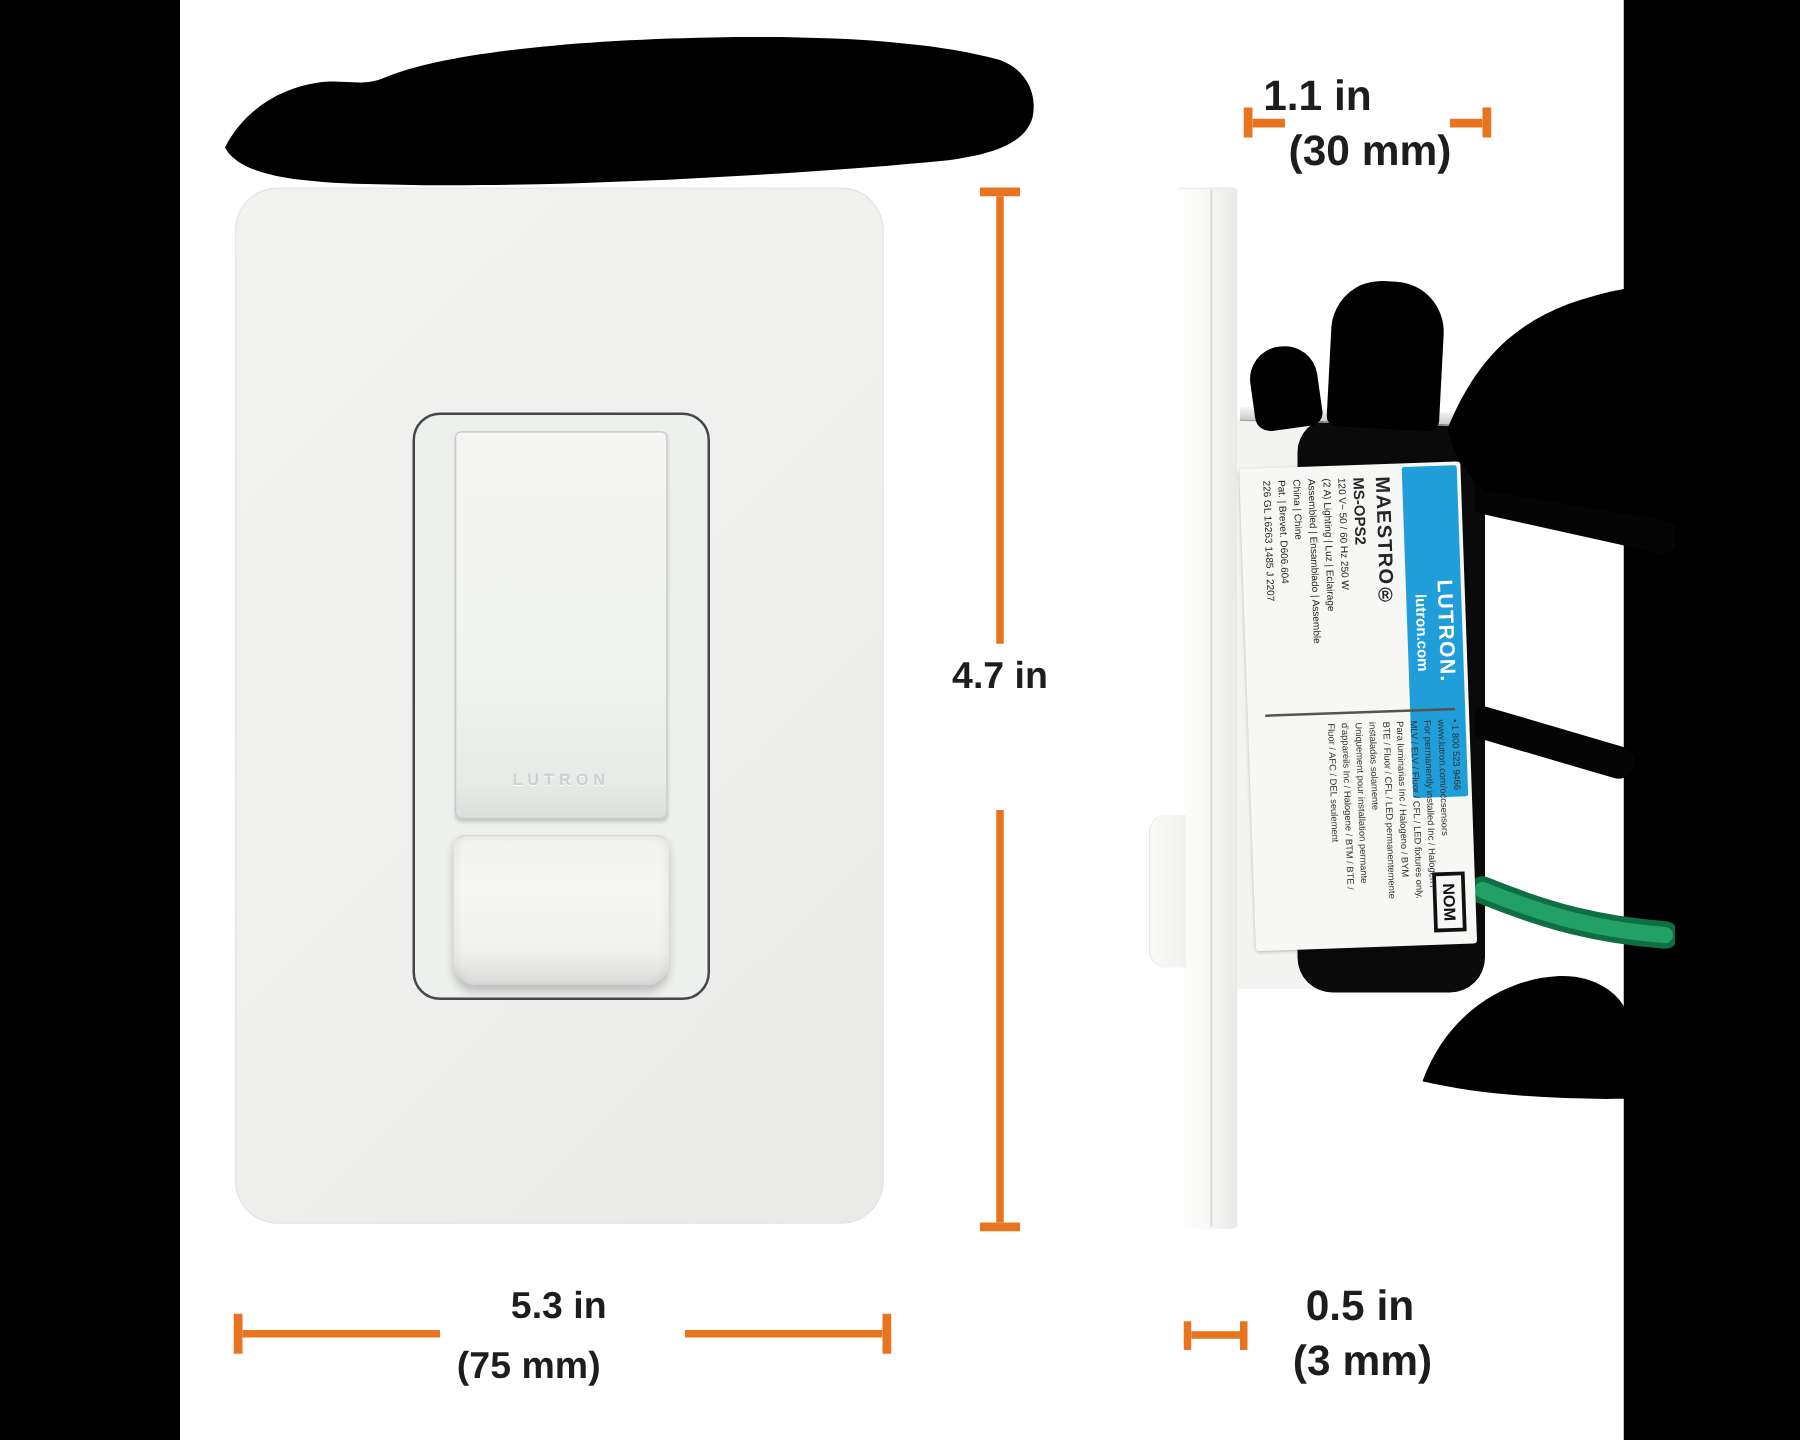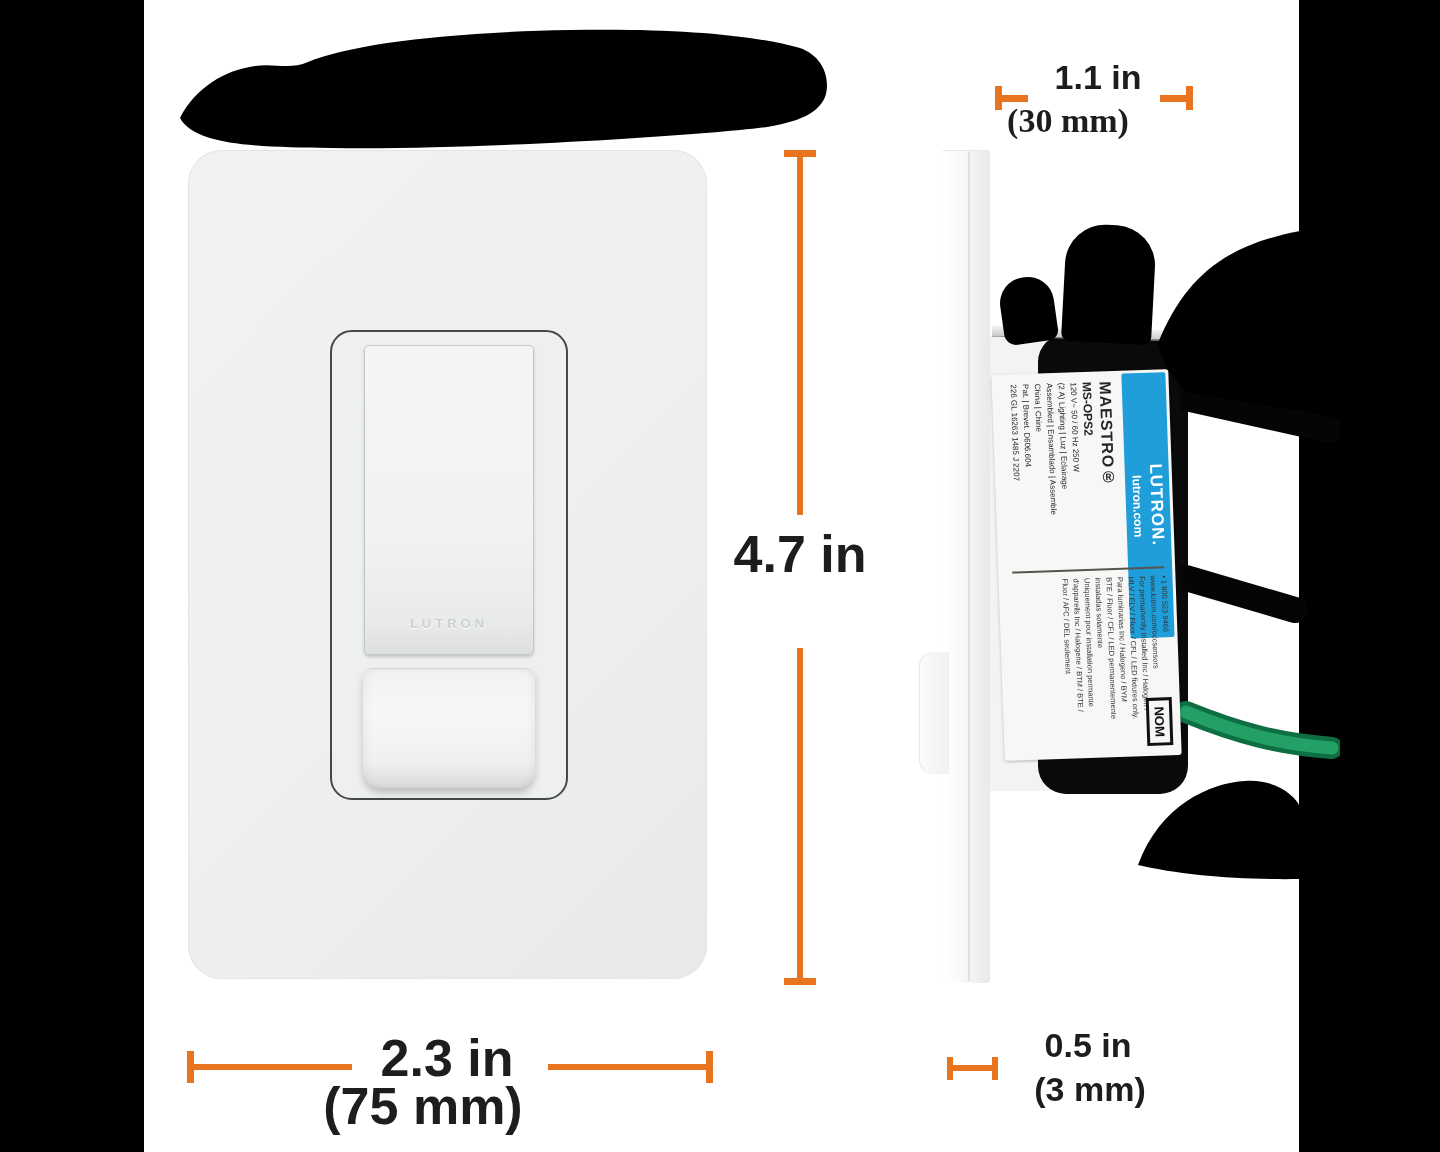--- a/index.html
+++ b/index.html
@@ -61,21 +61,21 @@
   .lblock1 .l-model{font-size:12px;font-weight:bold;line-height:16px;}
   .ldivider{position:absolute;top:197px;left:14px;width:152px;height:2px;background:#55554f;}
   .lblock2{position:absolute;top:206px;right:6px;height:168px;font-size:7.5px;line-height:11px;color:#333;}
   .nombox{position:absolute;right:8px;bottom:10px;width:26px;height:48px;border:3px solid #111;
           box-sizing:border-box;color:#111;font-weight:bold;font-size:13px;text-align:center;
           display:flex;align-items:center;justify-content:center;background:#f7f7f5;}
 
   
   .dim{background:#e97420;}
   .dim-text{color:#1d1d1b;font-weight:bold;white-space:nowrap;transform:translateX(-50%);}
-  .dim-lg{font-size:52px;}
+  .dim-lg{font-size:30px;}
   .dim-sm{font-size:34px;}
 </style>
 </head>
 <body>
 
 <div class="stage">
 
   <div class="abs band-left"></div>
   <div class="abs band-right"></div>
 
@@ -147,29 +147,29 @@
   <div class="abs dim" style="left:784px;top:150px;width:32px;height:7px;"></div>
   <div class="abs dim" style="left:797px;top:157px;width:6px;height:358px;"></div>
   <div class="abs dim" style="left:797px;top:648px;width:6px;height:330px;"></div>
   <div class="abs dim" style="left:784px;top:978px;width:32px;height:7px;"></div>
   <div class="abs dim-text dim-lg" style="left:800px;top:524px;">4.7 in</div>
 
   <div class="abs dim" style="left:187px;top:1051px;width:7px;height:32px;"></div>
   <div class="abs dim" style="left:194px;top:1064px;width:158px;height:6px;"></div>
   <div class="abs dim" style="left:548px;top:1064px;width:158px;height:6px;"></div>
   <div class="abs dim" style="left:706px;top:1051px;width:7px;height:32px;"></div>
-  <div class="abs dim-text dim-lg" style="left:447px;top:1028px;">2.3 in</div>
+  <div class="abs dim-text dim-lg" style="left:447px;top:1028px;">5.3 in</div>
   <div class="abs dim-text dim-lg" style="left:423px;top:1076px;">(75 mm)</div>
 
   <div class="abs dim" style="left:995px;top:86px;width:7px;height:24px;"></div>
   <div class="abs dim" style="left:1002px;top:95px;width:26px;height:7px;"></div>
   <div class="abs dim" style="left:1160px;top:95px;width:26px;height:7px;"></div>
   <div class="abs dim" style="left:1186px;top:86px;width:7px;height:24px;"></div>
-  <div class="abs dim-text dim-sm" style="left:1098px;top:58px;text-align:right;">1.1 in</div>
-  <div class="abs dim-text dim-sm" style="left:1068px;top:102px;font-family:Liberation Serif, serif;">(30 mm)</div>
+  <div class="abs dim-text dim-sm" style="left:1054px;top:58px;text-align:right;">1.1 in</div>
+  <div class="abs dim-text dim-sm" style="left:1096px;top:102px;">(30 mm)</div>
 
   <div class="abs dim" style="left:947px;top:1057px;width:6px;height:23px;"></div>
   <div class="abs dim" style="left:953px;top:1065px;width:39px;height:6px;"></div>
   <div class="abs dim" style="left:992px;top:1057px;width:6px;height:23px;"></div>
   <div class="abs dim-text dim-sm" style="left:1088px;top:1026px;">0.5 in</div>
   <div class="abs dim-text dim-sm" style="left:1090px;top:1070px;">(3 mm)</div>
 
 </div>
 
 </body></html>

